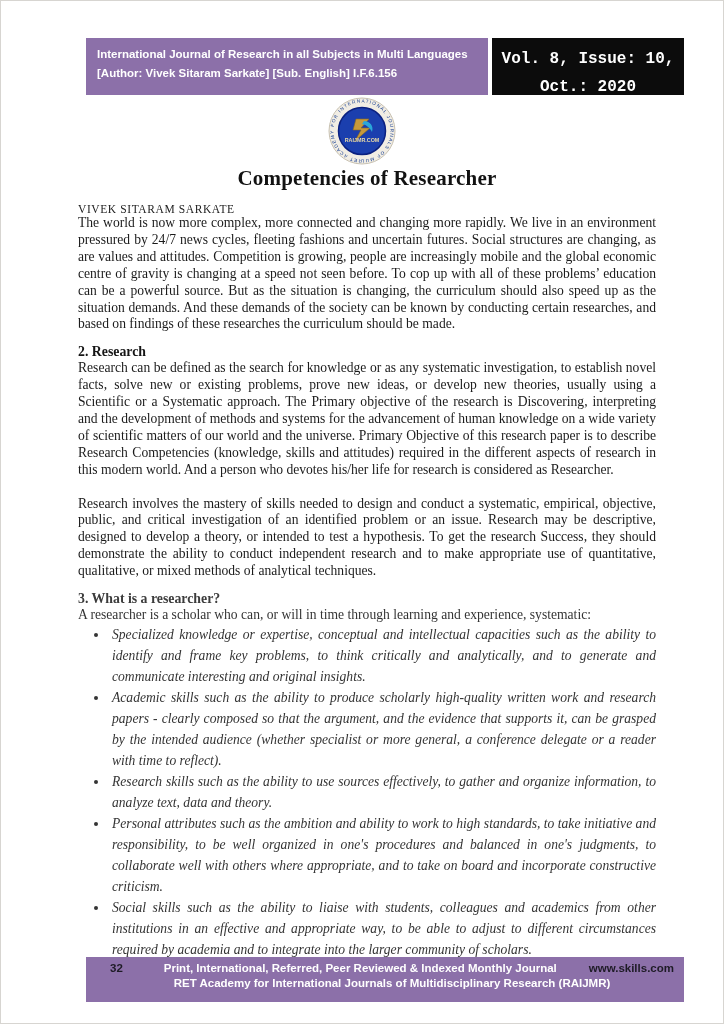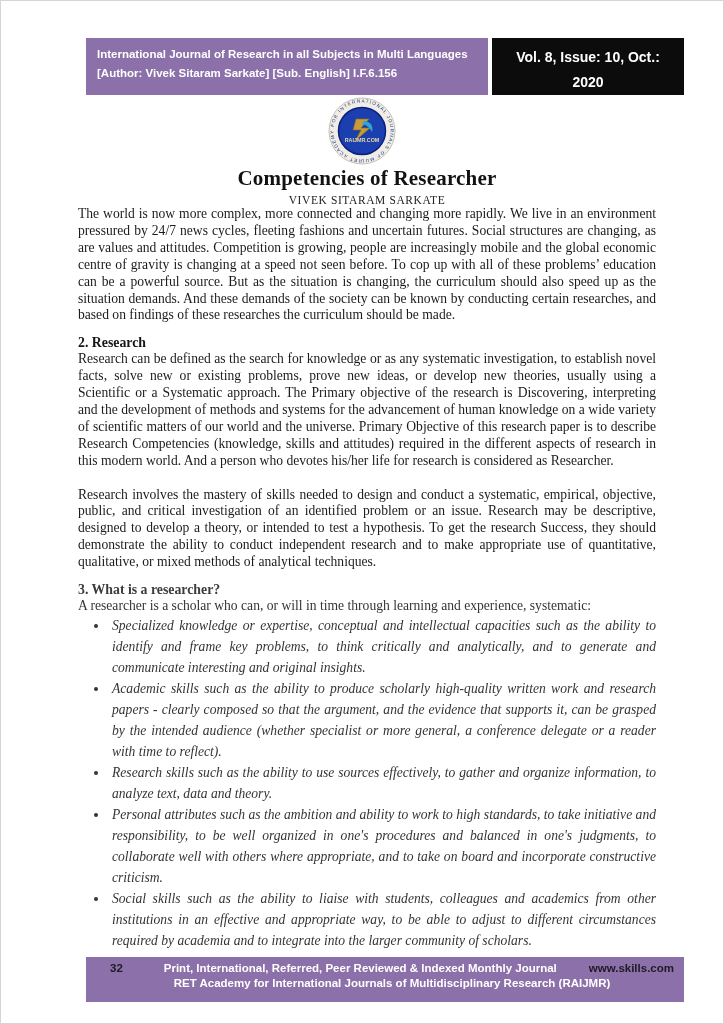--- a/index.html
+++ b/index.html
@@ -16,36 +16,36 @@
     display:flex;
   }
   .header-left {
     flex:1; background:#8c70a9; color:#ffffff;
     font-family:"Liberation Sans", sans-serif; font-weight:bold;
     font-size:11.5px; line-height:1.62; padding:7px 10px 6px 11px;
   }
   .header-gap { width:4px; background:#ffffff; }
   .header-right {
     width:192px; background:#0c0c0c; color:#ffffff;
-    font-family:Liberation Sans, sans-serif; font-weight:bold;
-    font-size:14px; line-height:1.78; padding:7px 8px 0 8px;
+    font-family:Liberation Mono, monospace; font-weight:bold;
+    font-size:16px; line-height:1.78; padding:7px 8px 0 8px;
     text-align:center;
   }
 
   
   .logo-wrap { position:absolute; top:96px; left:0; width:100%; text-align:center; }
 
   
   .content { position:absolute; top:165px; left:77px; width:578px; color:#1a1a1a; }
   .article-title {
     text-align:center; font-size:21px; font-weight:bold; color:#121212;
     letter-spacing:0.2px;
   }
   .article-author {
-    text-align:center; font-size:11.5px; color:#222; margin-top:3px;
+    font-size:11.5px; color:#222; margin-top:12px;
     letter-spacing:0.6px;
   }
   .sec-heading { font-size:13.8px; font-weight:bold; margin-top:11px; color:#151515; }
   .sec-heading.gray { color:#3c3c3c; }
   p.body-text {
     font-size:13.6px; line-height:16.9px; text-align:justify; color:#1b1b1b;
   }
   p.body-text + p.body-text { margin-top:16.9px; }
   .section-3 p.body-text, .section-3 li { color:#343434; }
   ul.bullets { margin:0; padding-left:31px; }

